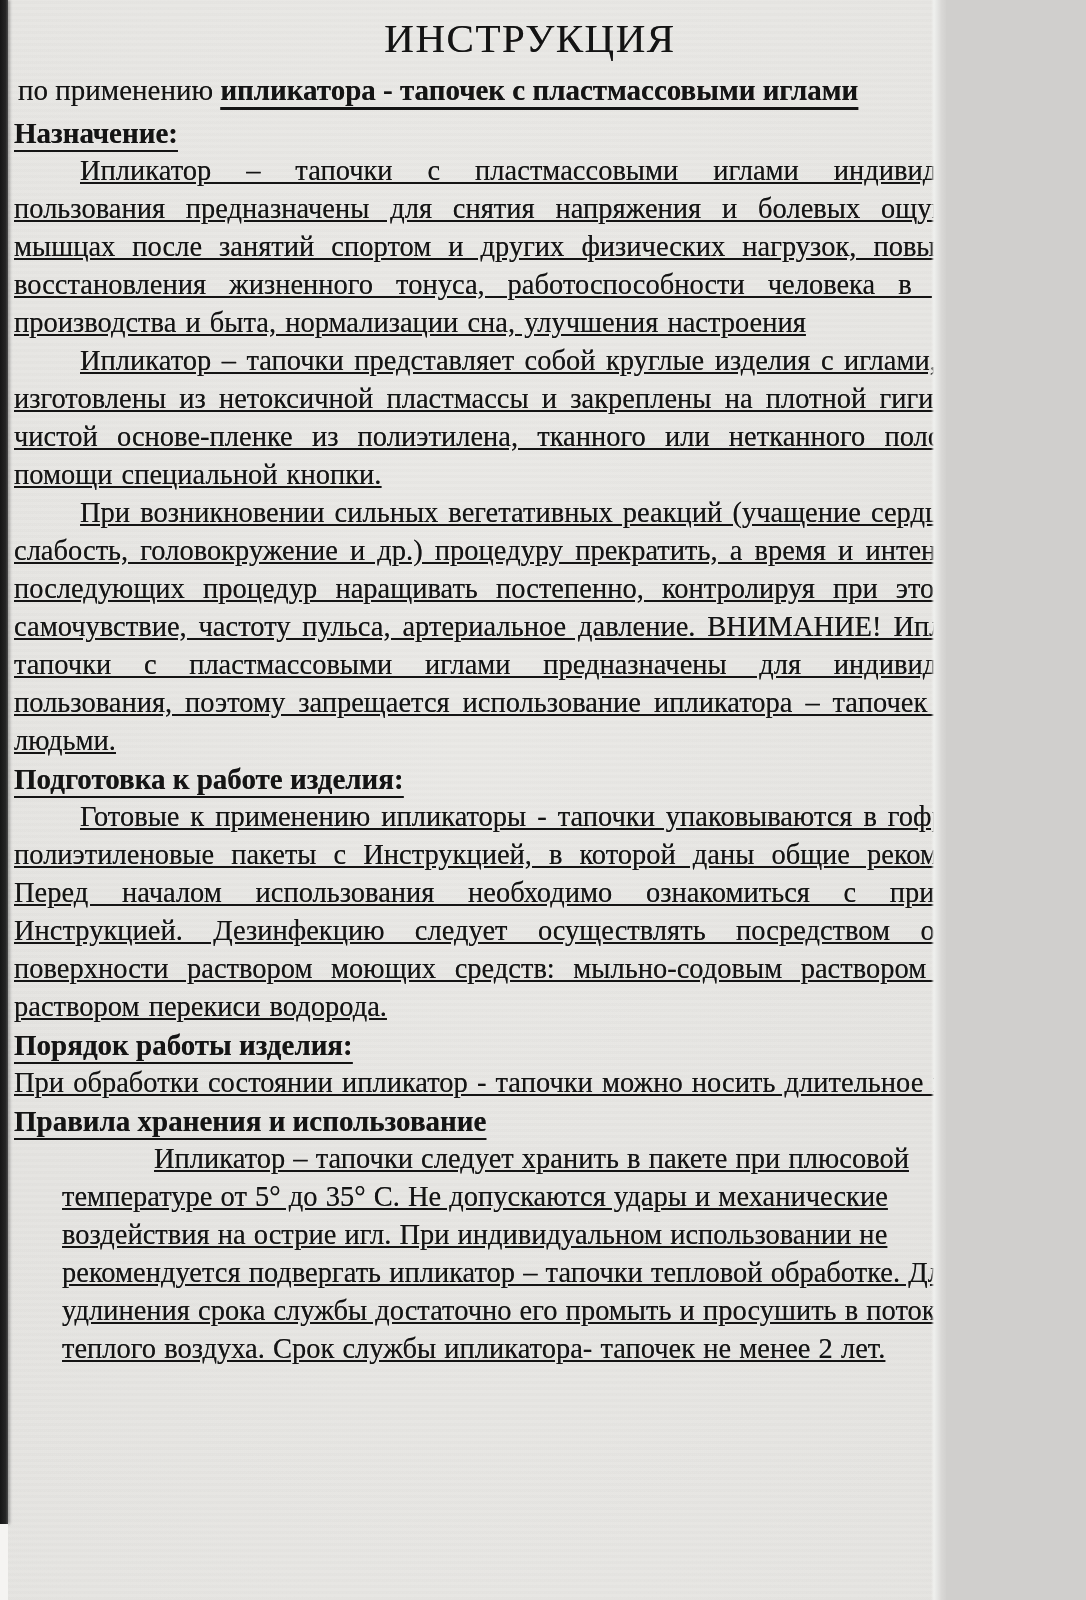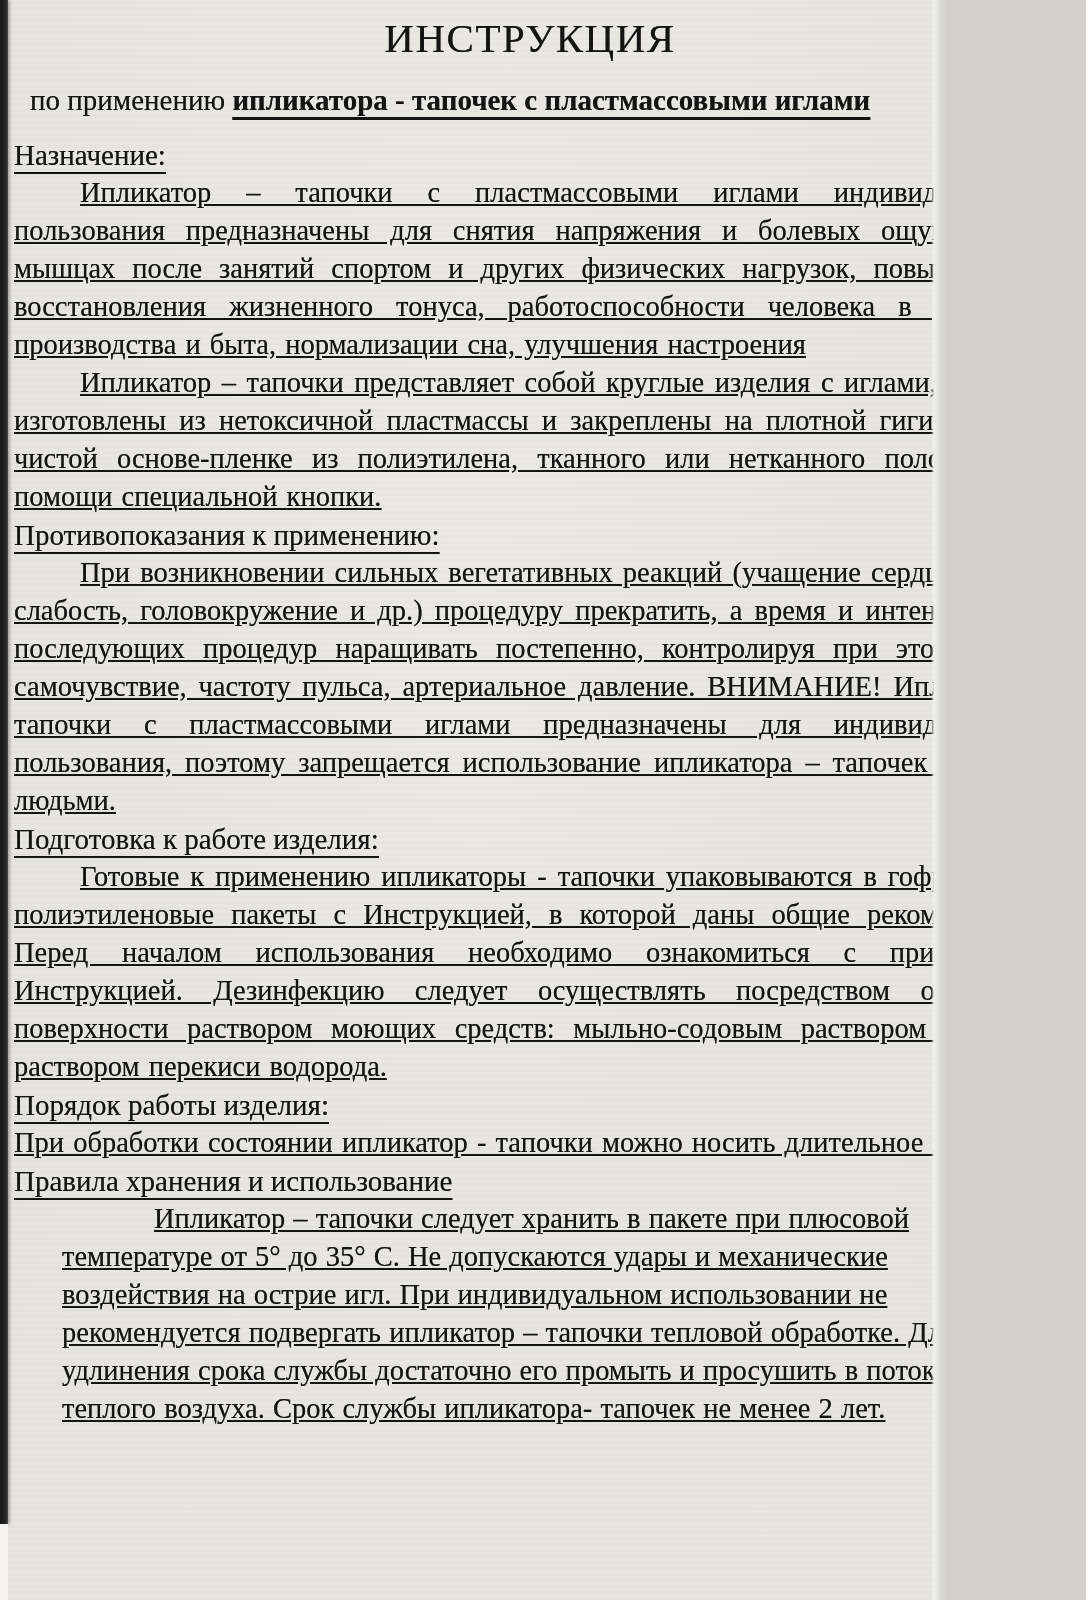--- a/index.html
+++ b/index.html
@@ -59,36 +59,36 @@
   }
   .title {
     margin: 0 0 6px 0;
     font-size: 41px;
     line-height: 52px;
     font-weight: 400;
     letter-spacing: 1.5px;
     text-align: center;
   }
   .subtitle {
-    margin: 16px;
+    margin: 4px;
     font-size: 29px;
     line-height: 40px;
     text-align: left;
   }
   .subtitle .em {
     font-weight: 700;
     text-decoration: underline;
     text-decoration-thickness: 3px;
     text-underline-offset: 7px;
   }
   .heading {
     margin: 0;
     font-size: 29px;
     line-height: 38px;
-    font-weight: 400;
+    font-weight: 700;
     text-decoration: underline;
     text-decoration-thickness: 2.2px;
     text-underline-offset: 7px;
   }
   .para {
     margin: 0;
     font-size: 28.5px;
     line-height: 38px;
     text-align: justify;
     word-spacing: 2px;
@@ -120,21 +120,20 @@
     <section>
       <h2 class="heading">Назначение:</h2>
       <p class="para indent">Ипликатор – тапочки с пластмассовыми иглами индивидуального пользования предназначены для снятия напряжения и болевых ощущений в мышцах после занятий спортом и других физических нагрузок, повышения и восстановления жизненного тонуса, работоспособности человека в условиях производства и быта, нормализации сна, улучшения настроения</p>
     </section>
 
     <section>
       <p class="para indent">Ипликатор – тапочки представляет собой круглые изделия с иглами, которые изготовлены из нетоксичной пластмассы и закреплены на плотной гигиенически чистой основе-пленке из полиэтилена, тканного или нетканного полотна при помощи специальной кнопки.</p>
     </section>
 
     <section>
-      <h2 class="heading">Противопоказания к применению:</h2>
       <p class="para indent">При возникновении сильных вегетативных реакций (учащение сердцебиения, слабость, головокружение и др.) процедуру прекратить, а время и интенсивность последующих процедур наращивать постепенно, контролируя при этом общее самочувствие, частоту пульса, артериальное давление. ВНИМАНИЕ! Ипликатор - тапочки с пластмассовыми иглами предназначены для индивидуального пользования, поэтому запрещается использование ипликатора – тапочек разными людьми.</p>
     </section>
 
     <section>
       <h2 class="heading">Подготовка к работе изделия:</h2>
       <p class="para indent">Готовые к применению ипликаторы - тапочки упаковываются в гофроящики, полиэтиленовые пакеты с Инструкцией, в которой даны общие рекомендации. Перед началом использования необходимо ознакомиться с прилагаемой Инструкцией. Дезинфекцию следует осуществлять посредством обработки поверхности раствором моющих средств: мыльно-содовым раствором или 3% раствором перекиси водорода.</p>
     </section>
 
     <section>
       <h2 class="heading">Порядок работы изделия:</h2>

